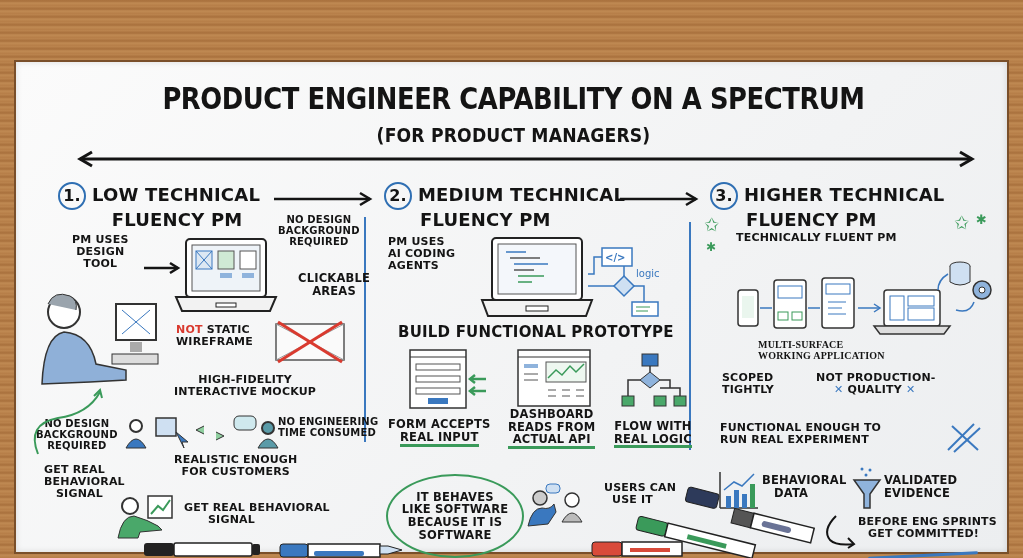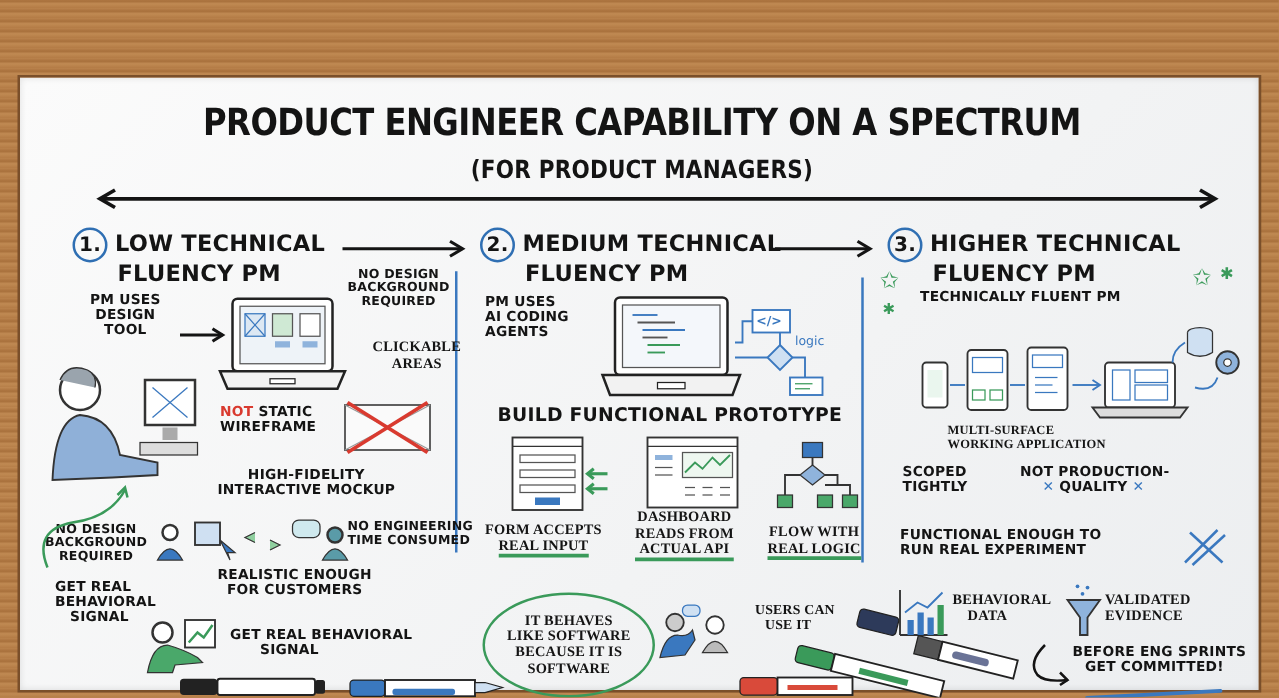--- a/index.html
+++ b/index.html
@@ -22,21 +22,21 @@
   .title { left: 0; width: 995px; top: 20px; text-align: center; font-size: 30px; font-family: "DejaVu Sans", sans-serif; font-weight: bold; transform: scaleX(0.86); letter-spacing: -0.5px; }
   .subtitle { left: 0; width: 995px; top: 62px; text-align: center; font-size: 20px; font-weight: bold; transform: scaleX(0.86); }
 
   .heading { font-size: 18px; }
   .num-circle {
     display: inline-flex; align-items: center; justify-content: center;
     width: 28px; height: 28px; border: 2.5px solid #2f6fb3; border-radius: 50%;
     font-size: 16px; font-weight: bold; margin-right: 6px; vertical-align: middle;
   }
   .t12 { font-size: 11px; }
-  .t11 { font-size: 11.5px; font-family: Liberation Serif, serif; }
+  .t11 { font-size: 11.5px; }
   .t9 { font-size: 10px; }
   .center { text-align: center; }
   .red { color: #d93a2f; }
   .vline { position: absolute; width: 2px; background: #3a78bf; }
   .underline-green { border-bottom: 3px solid #3a9a5a; }
   .bubble {
     border: 2.5px solid #3a9a5a; border-radius: 50%;
     display: flex; align-items: center; justify-content: center; text-align: center;
   }
   svg { overflow: visible; }
@@ -53,21 +53,21 @@
 
   <svg class="abs" style="left:60px;top:90px;" width="900" height="14">
     <line x1="4" y1="7" x2="896" y2="7" stroke="#141414" stroke-width="3"></line>
     <polyline points="16,0 4,7 16,14" fill="none" stroke="#141414" stroke-width="3"></polyline>
     <polyline points="884,0 896,7 884,14" fill="none" stroke="#141414" stroke-width="3"></polyline>
   </svg>
 
   <div class="vline" style="left:348px;top:155px;height:225px;"></div>
   <div class="vline" style="left:673px;top:160px;height:228px;"></div>
 
-  <div class="abs hand heading" style="left:42px;top:120px;">
+  <div class="abs hand heading" style="left:42px;top:120px;text-align:center;">
     <span class="num-circle">1.</span><span>Low Technical</span>
     <div style="margin-left:36px;">Fluency PM</div>
   </div>
   <svg class="abs" style="left:258px;top:130px;" width="100" height="14">
     <line x1="0" y1="7" x2="96" y2="7" stroke="#141414" stroke-width="2.5"></line>
     <polyline points="86,1 96,7 86,13" fill="none" stroke="#141414" stroke-width="2.5"></polyline>
   </svg>
 
   <div class="abs hand t12 center" style="left:56px;top:172px;">
     <div>PM uses</div>
@@ -281,21 +281,21 @@
         <div>software</div>
     </div>
   </div>
   <svg class="abs" style="left:512px;top:420px;" width="60" height="46">
     <circle cx="12" cy="16" r="7" fill="#ccc" stroke="#333" stroke-width="1.5"></circle>
     <path d="M0 44 Q4 26 14 26 Q22 28 26 22 L28 30 L20 42 Z" fill="#3a78bf" stroke="#333"></path>
     <rect x="18" y="2" width="14" height="9" rx="4" fill="#cfe0f2" stroke="#3a78bf"></rect>
     <circle cx="44" cy="18" r="7" fill="#fff" stroke="#333" stroke-width="1.5"></circle>
     <path d="M34 40 Q44 22 54 40 Z" fill="#bbb" stroke="#333"></path>
   </svg>
-  <div class="abs hand t12" style="left:588px;top:420px;font-family:Liberation Serif, serif;">
+  <div class="abs hand t12" style="left:588px;top:420px;">
     <div>Users can</div>
       <div style="padding-left:8px;">use it</div>
   </div>
 
   <div class="abs hand heading" style="left:694px;top:120px;">
     <span class="num-circle">3.</span><span>Higher Technical</span>
     <div style="margin-left:36px;">Fluency PM</div>
   </div>
   <div class="abs" style="left:688px;top:152px;color:#3a9a5a;font-size:18px;">✩</div>
   <div class="abs" style="left:690px;top:178px;color:#3a9a5a;font-size:12px;">✱</div>

